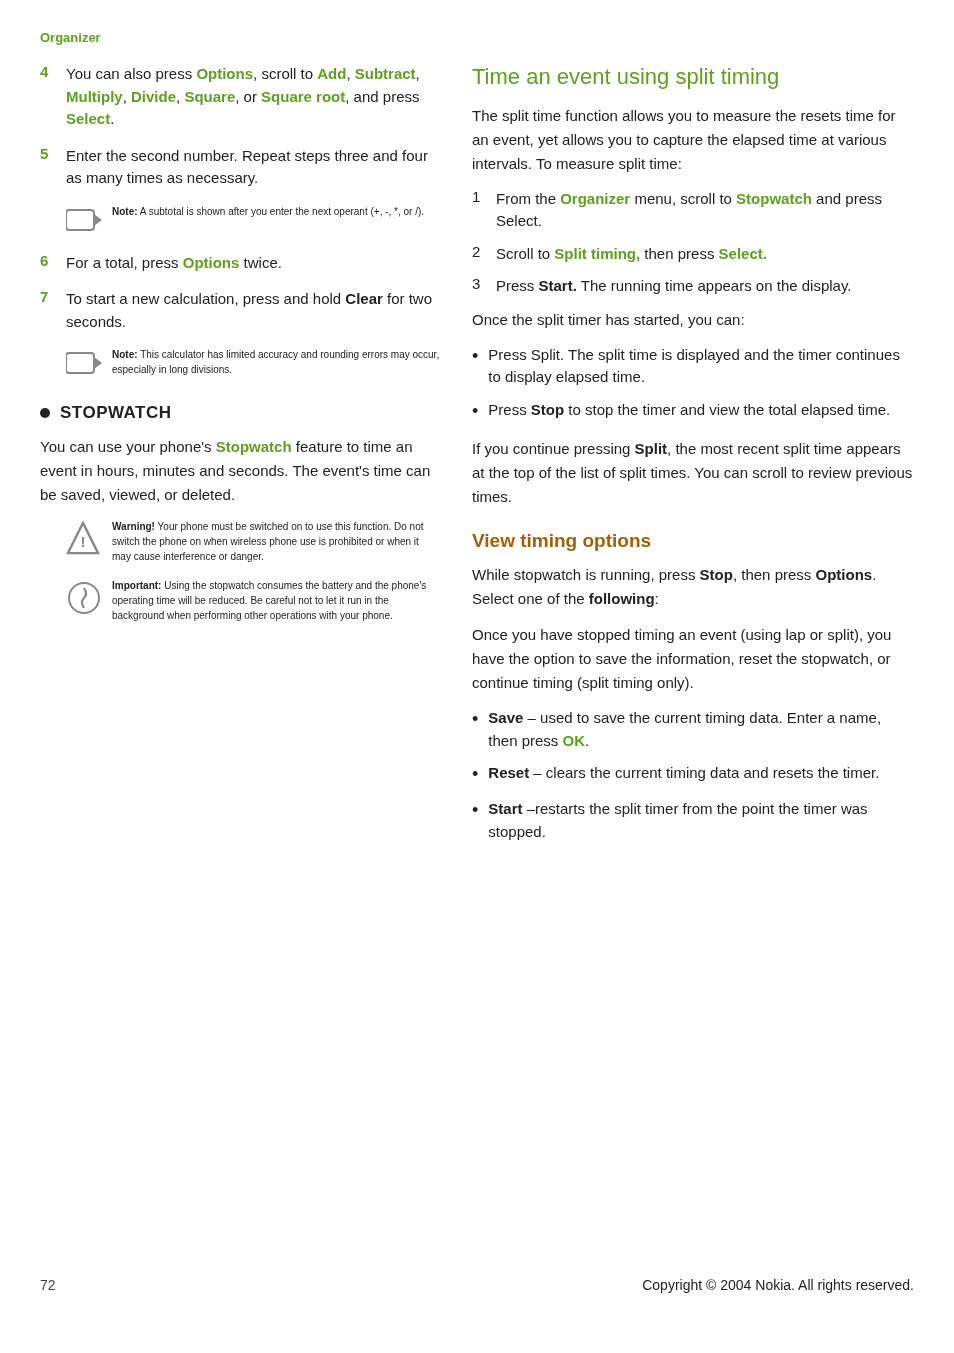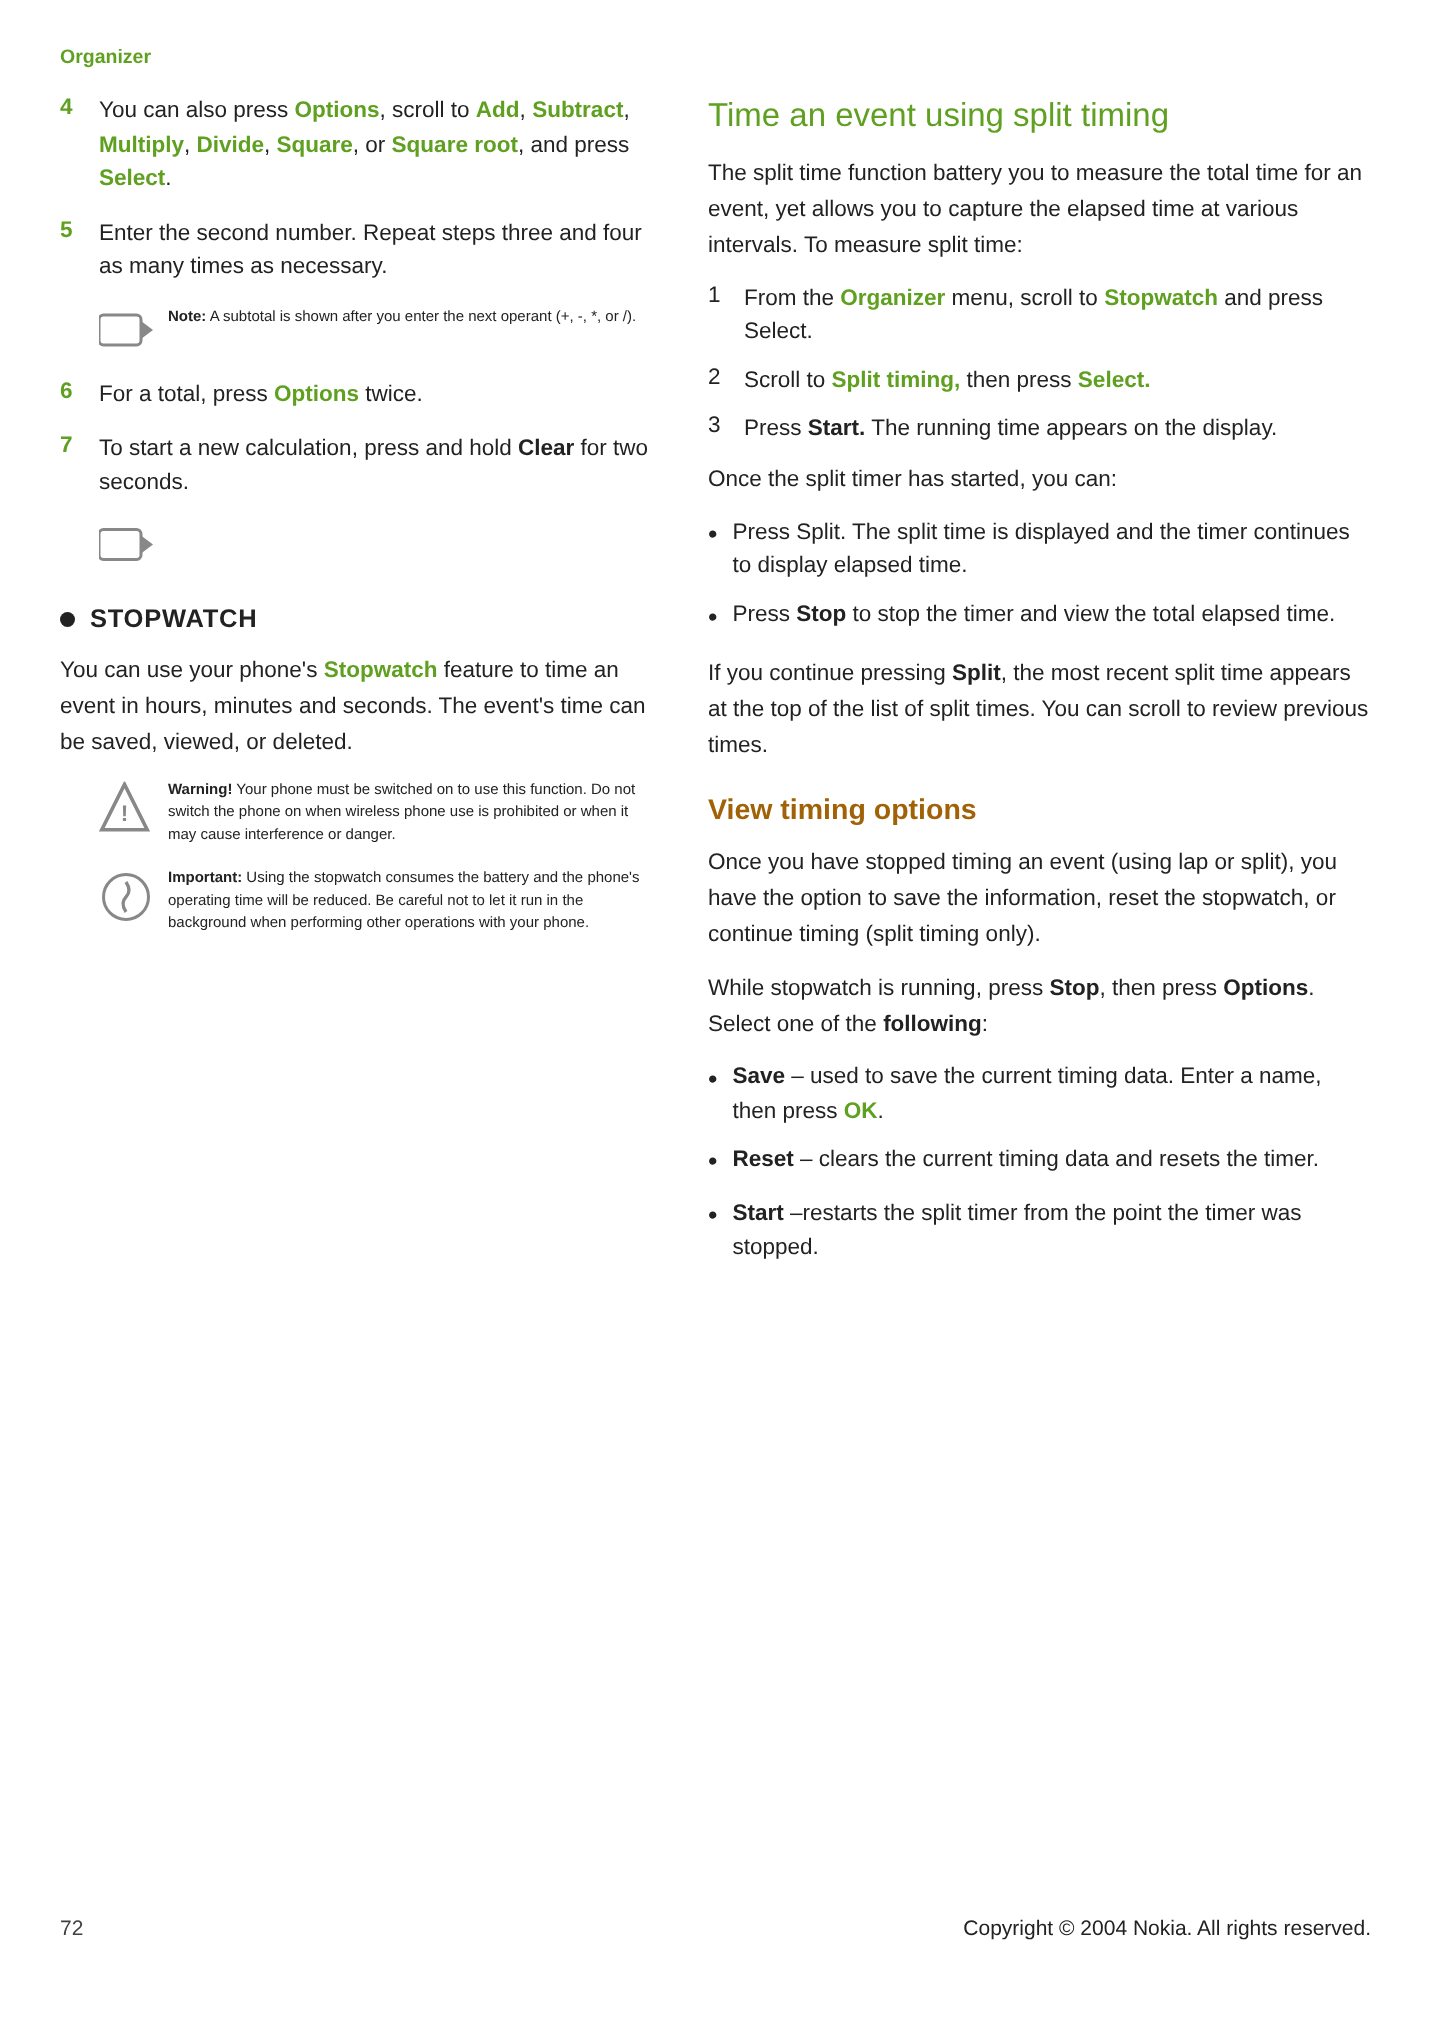--- a/index.html
+++ b/index.html
@@ -243,20 +243,23 @@
         </div>
       </div>
 
       <div class="note-box">
         <div class="note-icon">
           <svg viewBox="0 0 36 28" width="36" height="28">
             <rect x="0" y="4" width="28" height="20" rx="3" fill="none" stroke="#888" stroke-width="2"></rect>
             <polygon points="28,8 36,14 28,20" fill="#888"></polygon>
           </svg>
         </div>
+        <div class="note-text">
+          <span class="bold">Note:</span> This calculator has limited accuracy and rounding errors may occur, especially in long divisions.
+        </div>
       </div>
 
       <div class="section-heading">
         <span class="bullet-circle"></span>
         <span class="section-heading-text">STOPWATCH</span>
       </div>
 
       <div class="body-text">
         You can use your phone's <span class="green">Stopwatch</span> feature to time an event in hours, minutes and seconds. The event's time can be saved, viewed, or deleted.
       </div>
@@ -284,21 +287,21 @@
           <span class="bold">Important:</span> Using the stopwatch consumes the battery and the phone's operating time will be reduced. Be careful not to let it run in the background when performing other operations with your phone.
         </div>
       </div>
 
     </div>
 
     <div class="right-col">
 
       <div class="rh1">Time an event using split timing</div>
 
-      <div class="body-text">The split time function battery you to measure the total time for an event, yet allows you to capture the elapsed time at various intervals. To measure split time:</div>
+      <div class="body-text">The split time function allows you to measure the resets time for an event, yet allows you to capture the elapsed time at various intervals. To measure split time:</div>
 
       <div class="rnum-item">
         <span class="rnum-label">1</span>
         <div class="rnum-content">
           From the <span class="green">Organizer</span> menu, scroll to <span class="green">Stopwatch</span> and press Select.
         </div>
       </div>
 
       <div class="rnum-item">
         <span class="rnum-label">2</span>
@@ -326,25 +329,25 @@
           <span>Press <span class="bold">Stop</span> to stop the timer and view the total elapsed time.</span>
         </li>
       </ul>
 
       <div class="body-text">
         If you continue pressing <span class="bold">Split</span>, the most recent split time appears at the top of the list of split times. You can scroll to review previous times.
       </div>
 
       <div class="rh2">View timing options</div>
 
-      <div class="body-text">Once you have stopped timing an event (using lap or split), you have the option to save the information, reset the stopwatch, or continue timing (split timing only).</div>
-
       <div class="body-text">
         While stopwatch is running, press <span class="bold">Stop</span>, then press <span class="bold">Options</span>. Select one of the <span class="bold">following</span>:
       </div>
+
+      <div class="body-text">Once you have stopped timing an event (using lap or split), you have the option to save the information, reset the stopwatch, or continue timing (split timing only).</div>
 
       <ul class="bullet-list">
         <li>
           <span class="bullet-dot">•</span>
           <span><span class="bold">Save</span> – used to save the current timing data. Enter a name, then press <span class="green">OK</span>.</span>
         </li>
         <li>
           <span class="bullet-dot">•</span>
           <span><span class="bold">Reset</span> – clears the current timing data and resets the timer.</span>
         </li>

